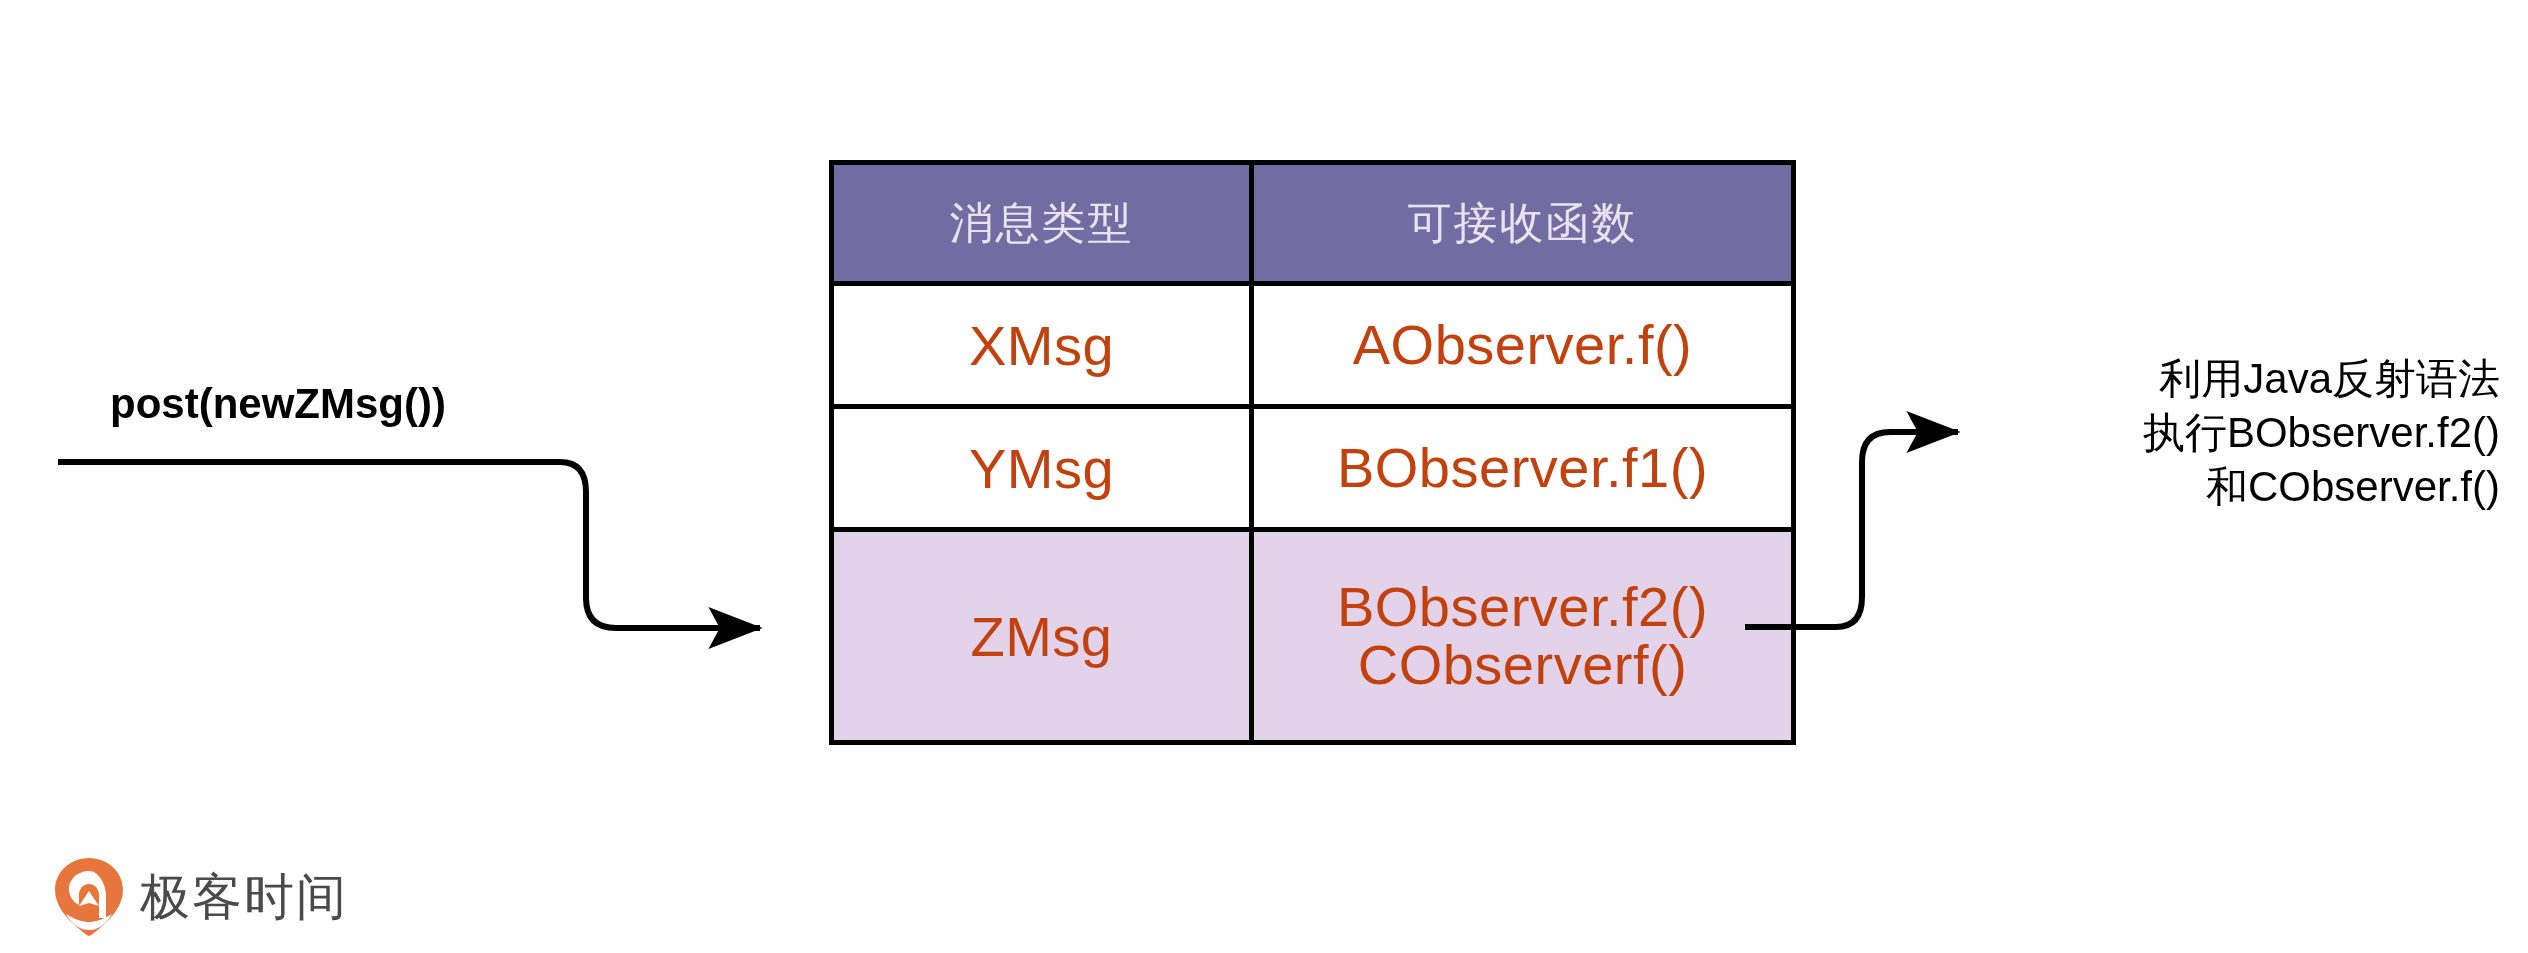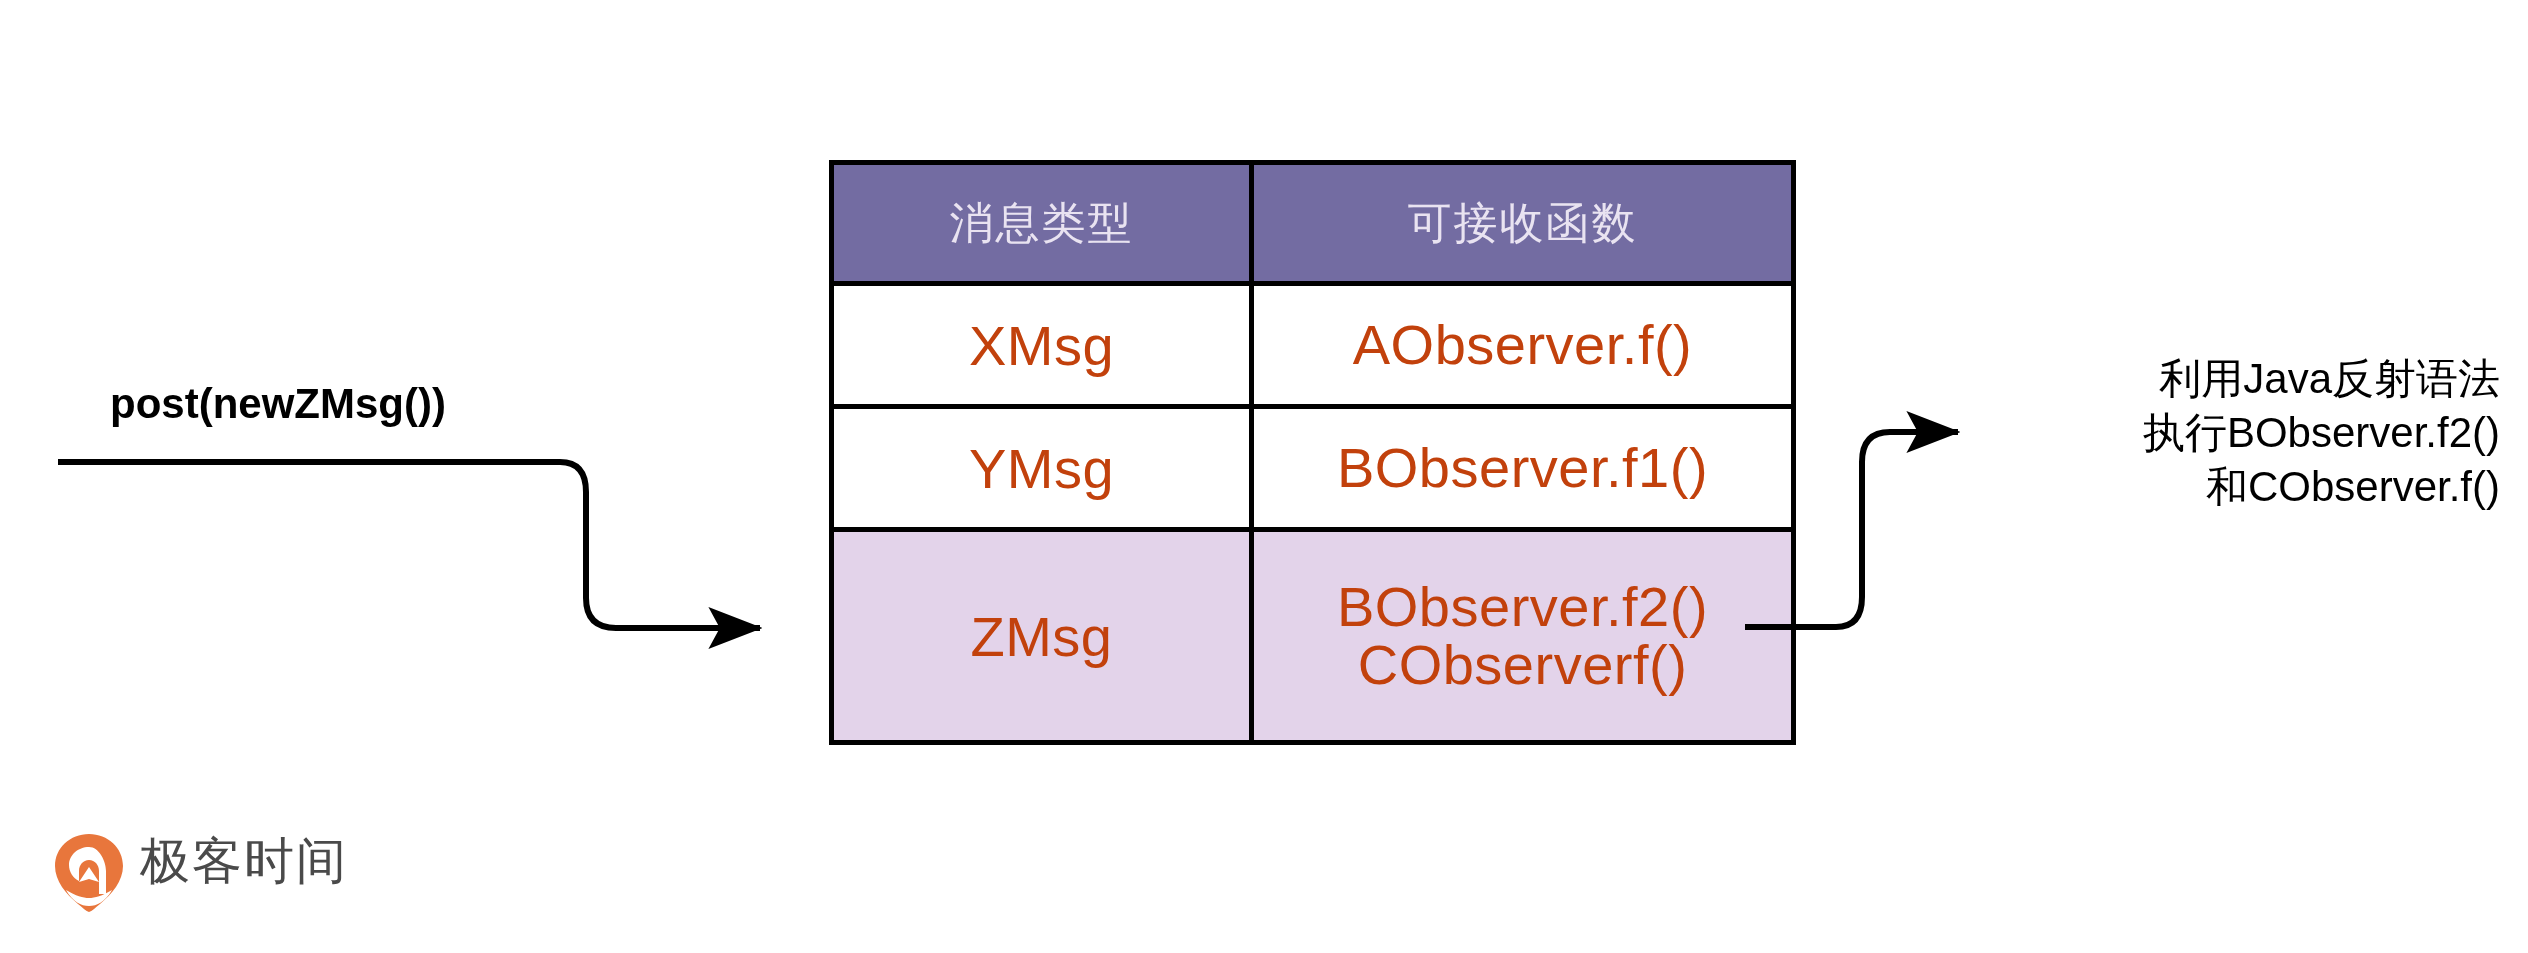--- a/index.html
+++ b/index.html
@@ -105,23 +105,23 @@
     top: 0;
     width: 2528px;
     height: 953px;
     pointer-events: none;
   }
 
   
   #brand-logo {
     position: absolute;
     left: 52px;
-    top: 832px;
+    top: 856px;
     display: flex;
-    align-items: flex-start;
+    align-items: center;
     gap: 14px;
   }
   #brand-logo .logo-mark { width: 74px; height: 82px; display: block; }
   #brand-logo .logo-wordmark {
     font-size: 50px;
     line-height: 58px;
     color: #4A4A4A;
     letter-spacing: 2px;
     white-space: nowrap;
   }

